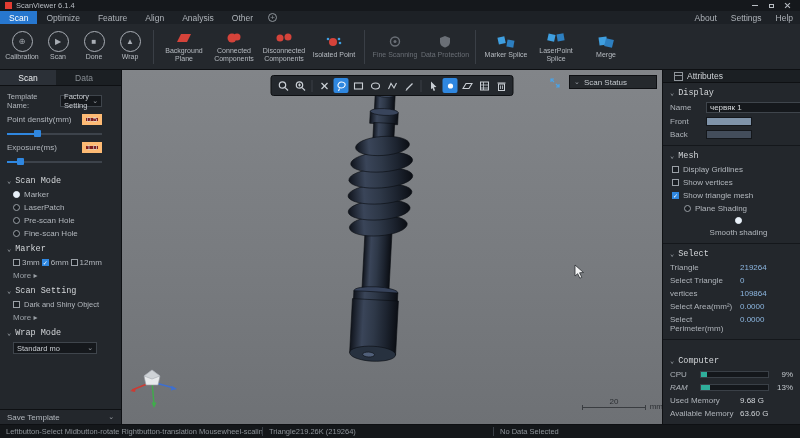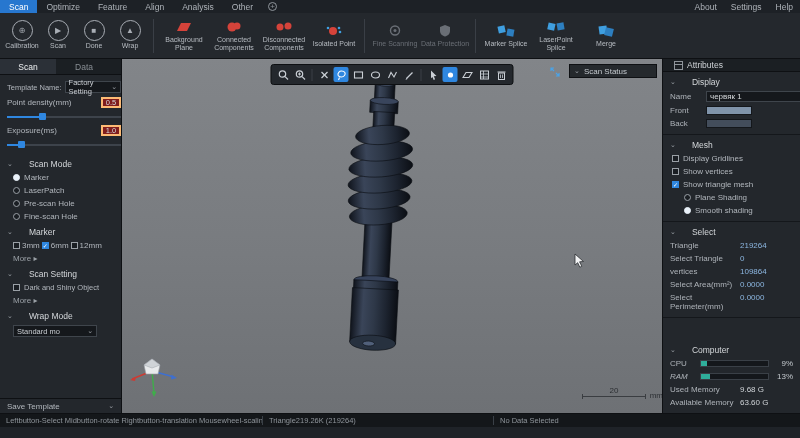--- a/index.html
+++ b/index.html
@@ -36,32 +36,32 @@
   .tool-item { width:50px; text-align:center; color:#b7bcc2; }
   .tool-item.disabled { color:#6a6f76; }
   .ti-icon { height:16px; display:flex; align-items:center; justify-content:center; }
   
   .main { display:flex; height:354px; }
   
   .lp { width:122px; background:#23272c; border-right:1px solid #0e1013; display:flex; flex-direction:column; font-size:8.5px; }
   .lp-tabs { display:flex; height:16px; background:#1b1f23; border-bottom:1px solid #0e1013; }
   .lp-tab { width:56px; display:flex; align-items:center; justify-content:center; color:#878d93; font-size:8.5px; }
   .lp-tab.active { background:#2b3037; color:#eceef0; }
-  .lp-body { padding:6px 0 0 7px; flex:1; display:flex; flex-direction:column; }
+  .lp-body { padding:6px 19px 0 7px; flex:1; display:flex; flex-direction:column; }
   .caret { font-size:7px; color:#9aa0a6; }
   .lp-row { display:flex; align-items:center; margin-bottom:4px; }
   .dd { height:12px; background:#15181c; border:1px solid #3f454c; display:flex; align-items:center; padding:0 3px; font-size:7.5px; color:#c8ccd1; }
   .dd .caret { margin-left:auto; padding-left:3px; }
-  .vbox { width:20px; height:11px; background:#7f1d1d; border:2px solid #fdba74; font-size:7.5px; display:flex; align-items:center; justify-content:center; margin-left:auto; color:#d5d8db; }
+  .vbox { width:20px; height:11px; background:#7f1d1d; border:4px solid #fdba74; font-size:7.5px; display:flex; align-items:center; justify-content:center; margin-left:auto; color:#d5d8db; }
   .slider { position:relative; height:10px; margin-bottom:3px; }
   .sl-track { position:absolute; top:4px; left:0; right:0; height:2px; background:#3d434b; }
   .sl-fill { position:absolute; top:4px; left:0; height:2px; background:#2f87e0; }
   .sl-thumb { position:absolute; top:1px; width:7px; height:7px; background:#2f87e0; border-radius:1px; }
   .sec { margin-top:6px; }
-  .sec-h { display:flex; align-items:center; gap:16px; color:#d4d7da; }
+  .sec-h { display:flex; align-items:center; gap:4px; color:#d4d7da;font-family:Liberation Mono, monospace; }
   .opt { display:flex; align-items:center; gap:4px; margin:4px 0 0 6px; color:#b2b7bd; font-size:8px; }
   .radio { width:7px; height:7px; flex:none; border-radius:50%; border:1px solid #9aa0a6; background:#1a1e23; }
   .radio.sel { background:#e9f1f9; border-color:#e9f1f9; }
   .cb { width:7px; height:7px; flex:none; border:1px solid #9aa0a6; background:#1a1e23; font-size:6px; line-height:6px; color:#fff; text-align:center; }
   .cb.on { background:#2f87e0; border-color:#2f87e0; }
   .more { margin:4px 0 0 6px; color:#9aa0a6; font-size:8px; }
   .lp-save { border-top:1px solid #0e1013; height:15px; display:flex; align-items:center; gap:4px; padding:0 7px; color:#b2b7bd; font-size:8px;justify-content:space-between; }
   
   .vp { position:relative; flex:1; background:linear-gradient(180deg,#828589 0%,#787b7f 55%,#6e7175 100%); overflow:hidden; }
   .vtoolbar { position:absolute; top:5px; left:50%; transform:translateX(-50%); background:#24282d; border:1px solid #0e1013; border-radius:3px; padding:2px 4px; display:flex; align-items:center; gap:2px; }
@@ -95,20 +95,34 @@
   
   .statusbar { height:14px; background:#14171a; border-top:1px solid #0e1013; display:flex; align-items:center; font-size:7.5px; color:#8f959b; }
   .st-seg { padding:0 6px; white-space:nowrap; overflow:hidden; }
   .st-div { width:1px; height:9px; background:#3a4047; flex:none; }
 </style>
 </head>
 <body>
 
 <div id="app">
 
+  <div class="titlebar">
+    <div class="logo"></div>
+    <span>ScanViewer 6.1.4</span>
+    <div class="tb-spacer"></div>
+    <div class="winbtn">
+        <div class="wb-min"></div>
+      </div>
+    <div class="winbtn">
+        <div class="wb-max"></div>
+      </div>
+    <div class="winbtn">
+        <div class="wb-close"></div>
+      </div>
+  </div>
 
   <div class="menubar">
     <div class="menu-item active">Scan</div>
     <div class="menu-item">Optimize</div>
     <div class="menu-item">Feature</div>
     <div class="menu-item">Align</div>
     <div class="menu-item">Analysis</div>
     <div class="menu-item">Other</div>
     <div class="plus-circle">+</div>
     <div class="menu-right">
@@ -514,21 +528,21 @@
             <span>Show vertices</span>
           </div>
         <div class="opt" style="margin-left:2px;">
             <span class="cb on">✓</span>
             <span>Show triangle mesh</span>
           </div>
         <div class="opt" style="margin-left:14px;">
             <span class="radio"></span>
             <span>Plane Shading</span>
           </div>
-        <div class="opt" style="margin-left:14px;">
+        <div class="opt" style="margin-left:14px;flex-direction:column;">
             <span class="radio sel"></span>
             <span>Smooth shading</span>
           </div>
       </div>
 
       <div class="rp-sec">
         <div class="sec-h">
           <span class="caret">⌄</span>
           <span>Select</span>
         </div>

